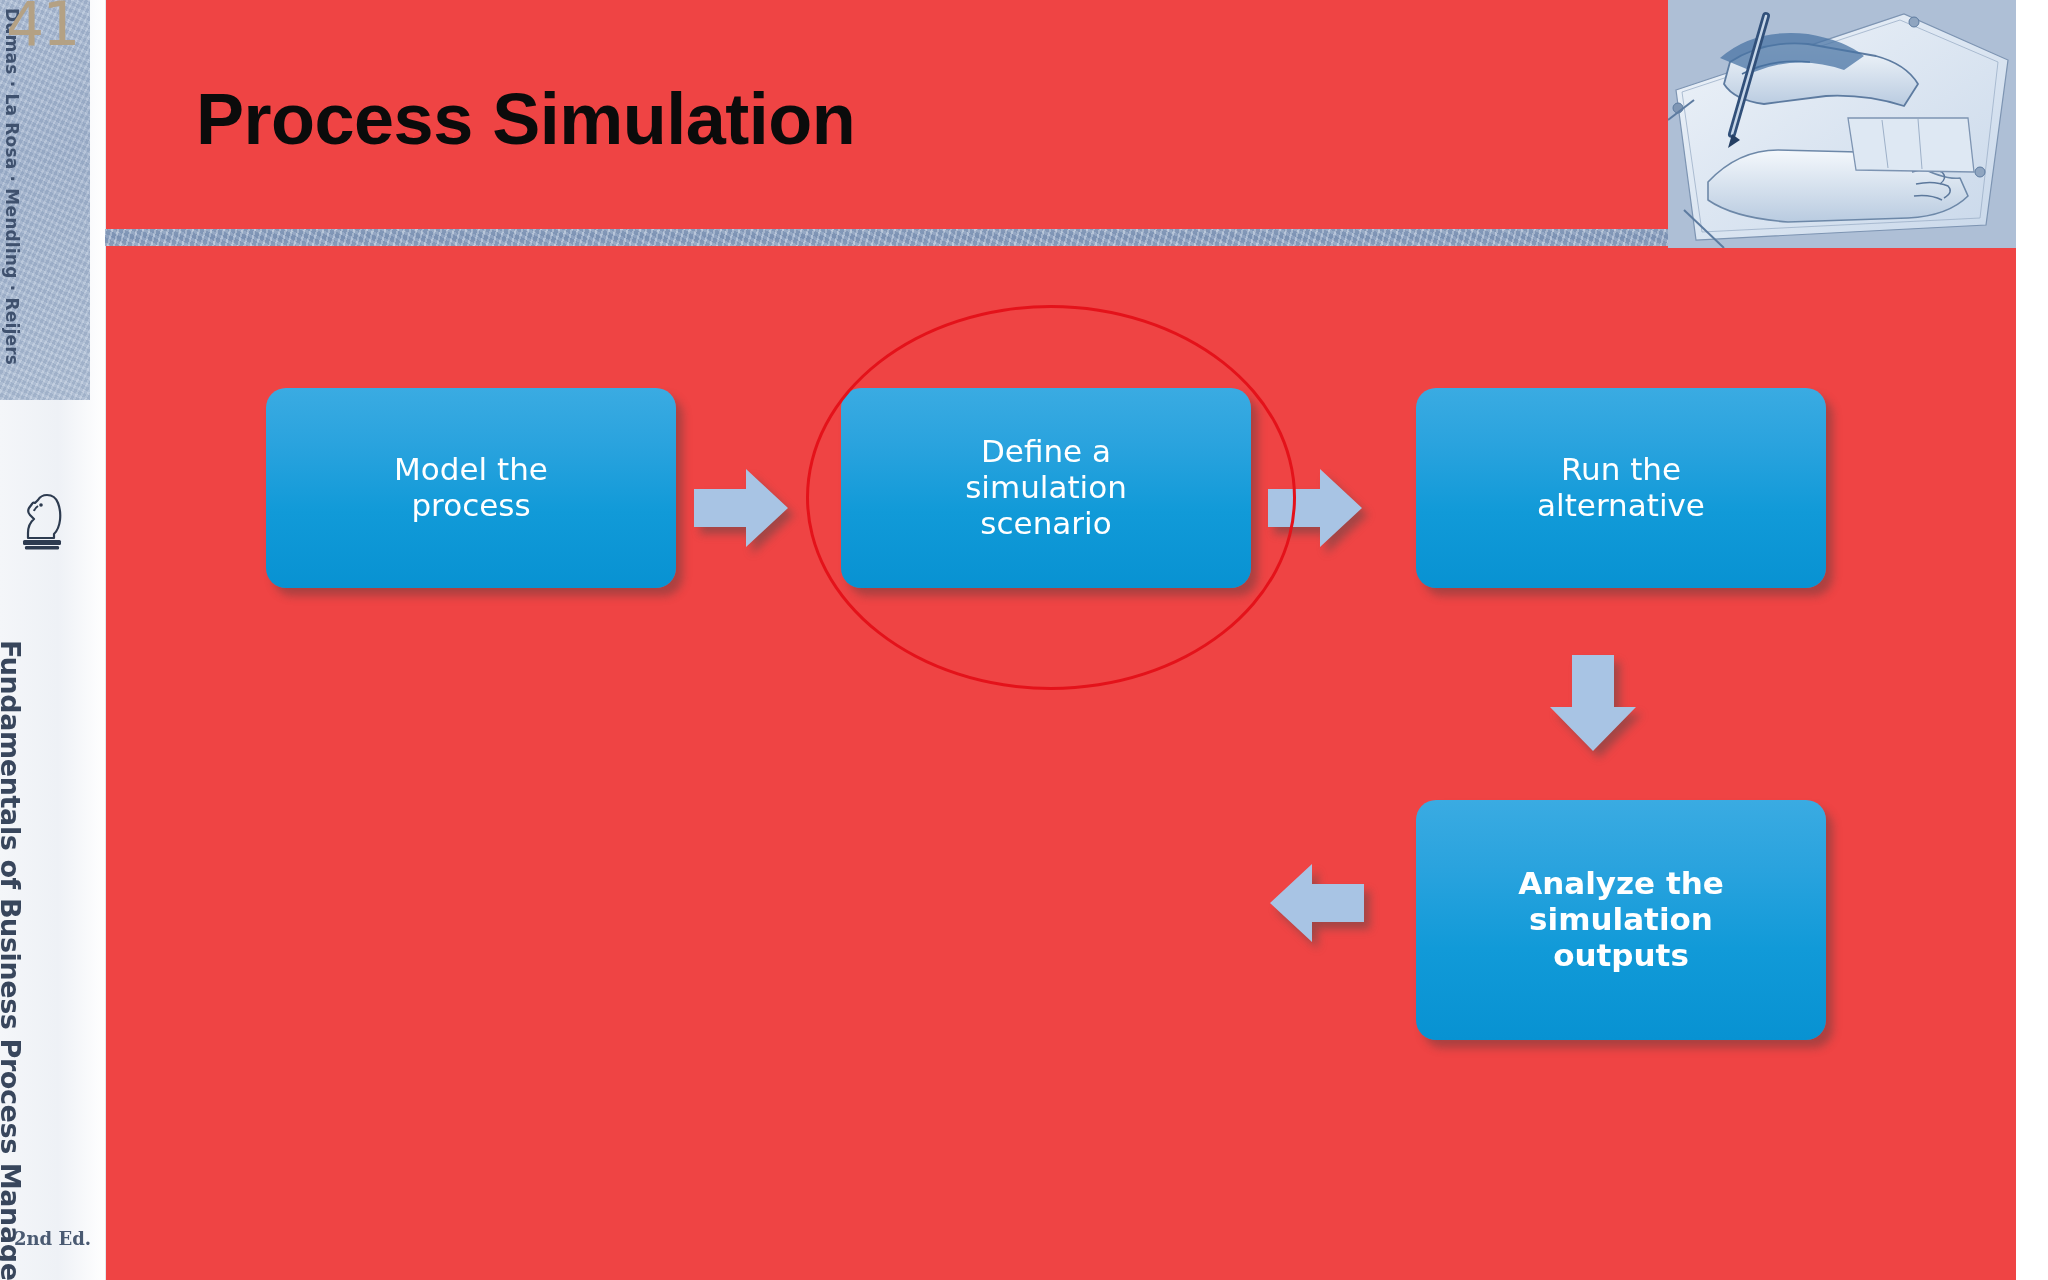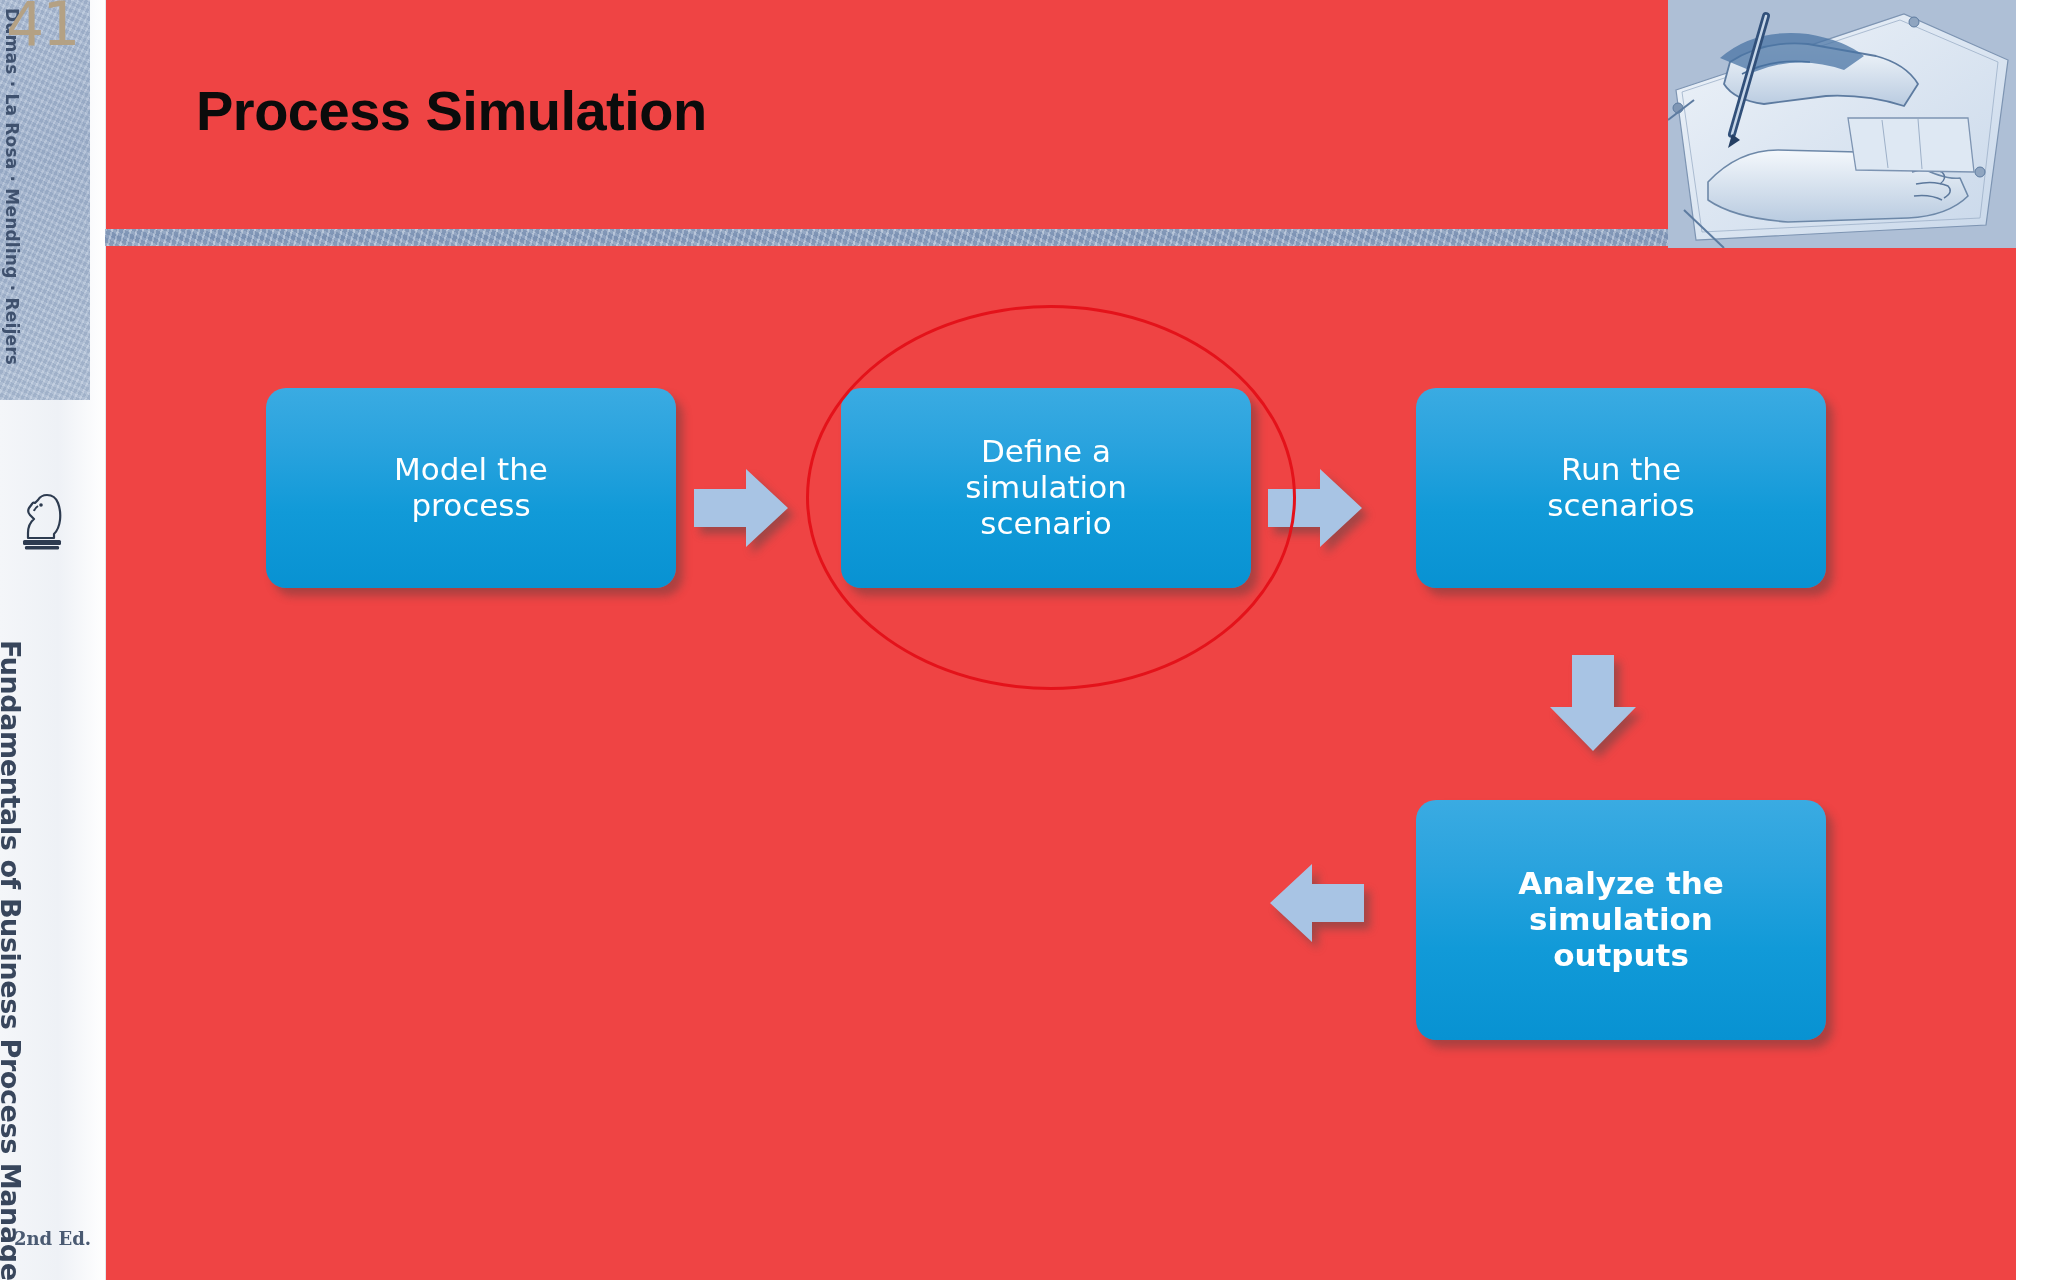--- a/index.html
+++ b/index.html
@@ -90,21 +90,21 @@
     font-size: 18px;
     font-weight: 700;
     color: #4a5a72;
   }
 
   
   .slide-title {
     position: absolute;
     left: 196px; top: 78px;
     font-family: "Liberation Sans", sans-serif;
-    font-size: 56px;
+    font-size: 72px;
     font-weight: 700;
     color: #0b0b0b;
     letter-spacing: -0.5px;
     white-space: nowrap;
   }
   .title-rule {
     position: absolute;
     left: 105px; top: 229px;
     width: 1600px; height: 17px;
     background:
@@ -251,21 +251,21 @@
   </div>
 
   <div class="flowbox" id="box-define">
     <span style="white-space:pre-line;">Define a
 simulation
 scenario</span>
   </div>
 
   <div class="flowbox" id="box-run">
     <span style="white-space:pre-line;">Run the
-scenarios</span>
+alternative</span>
   </div>
 
   <div class="flowbox" id="box-analyze">
     <span style="white-space:pre-line;">Analyze the
 simulation
 outputs</span>
   </div>
 
 
   <div class="arrow" id="arrow-1">

